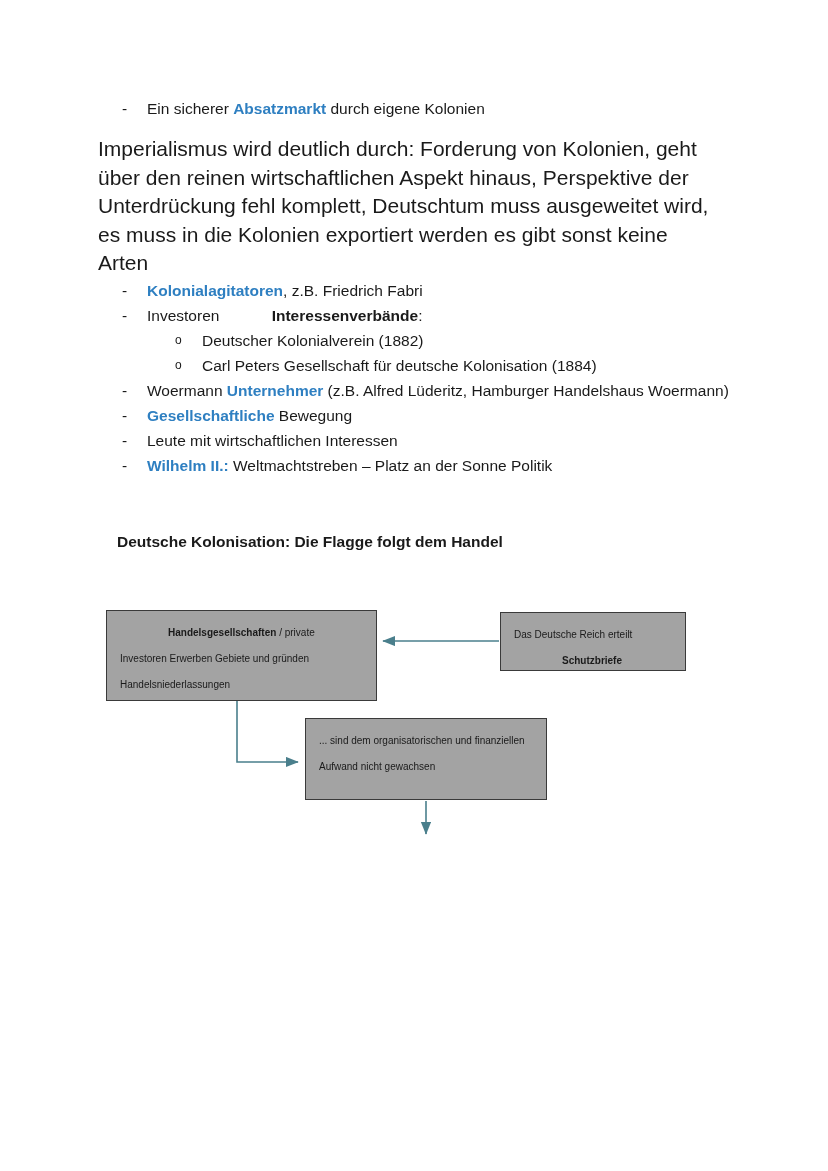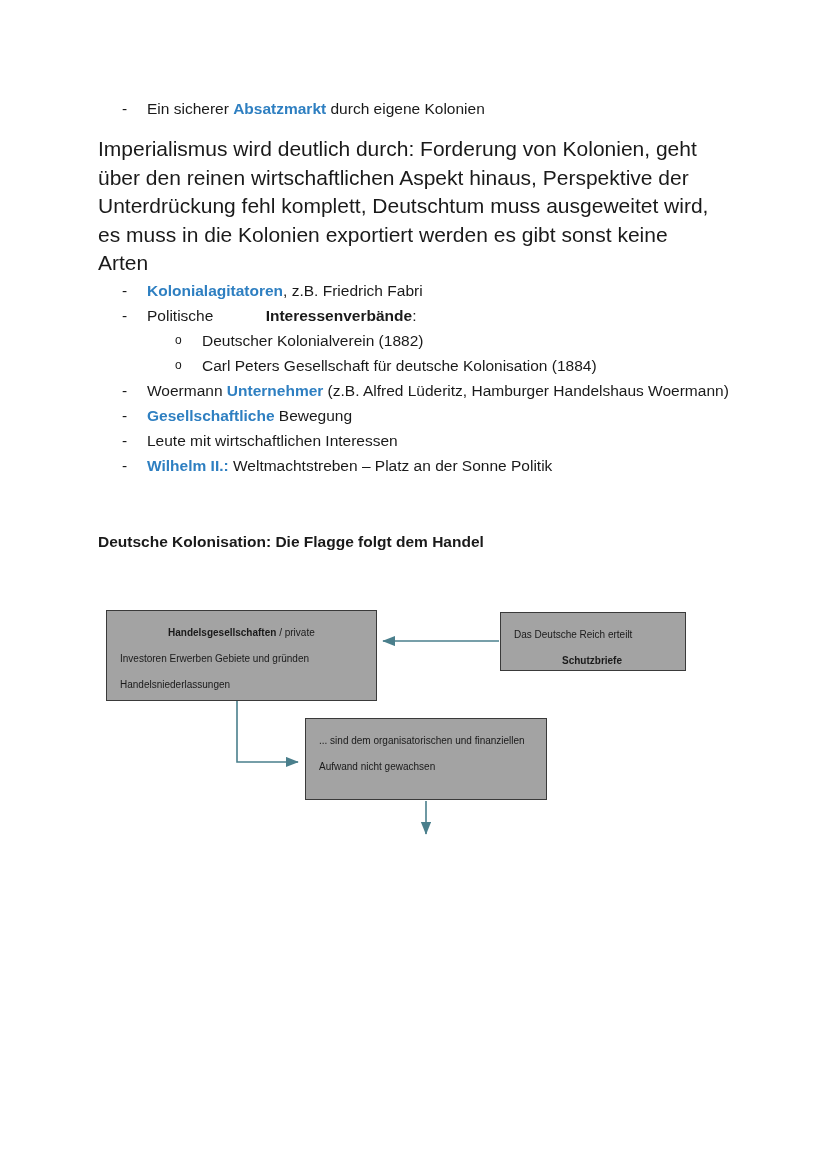--- a/index.html
+++ b/index.html
@@ -67,20 +67,21 @@
     font-weight: bold;
     text-decoration: underline;
     text-underline-offset: 3px;
     margin-top: 58px;
     margin-bottom: 14px;
   }
   .heading-plain {
     font-size: 15.5px;
     font-weight: bold;
     margin-top: 55px;
+    margin-left: 19px;
   }
 
   
   .diagram {
     position: absolute;
     left: 0;
     top: 600px;
     width: 828px;
     height: 330px;
   }
@@ -120,21 +121,21 @@
     <div class="para">Imperialismus wird deutlich durch: Forderung von Kolonien, geht über den reinen wirtschaftlichen Aspekt hinaus, Perspektive der Unterdrückung fehl komplett, Deutschtum muss ausgeweitet wird, es muss in die Kolonien exportiert werden es gibt sonst keine Arten</div>
 
 
     <div class="bullet-row l1">
       <span class="dash">-</span>
       <span class="btext"><span class="blue">Kolonialagitatoren</span><span>, z.B. Friedrich Fabri</span></span>
     </div>
 
     <div class="bullet-row l1">
       <span class="dash">-</span>
-      <span class="btext"><span>Politische </span><span class="bold">Interessenverbände</span><span>:</span></span>
+      <span class="btext"><span>Investoren </span><span class="bold">Interessenverbände</span><span>:</span></span>
     </div>
 
     <div class="bullet-row l2">
       <span class="circ">o</span>
       <span class="btext">Deutscher Kolonialverein (1882)</span>
     </div>
 
     <div class="bullet-row l2">
       <span class="circ">o</span>
       <span class="btext">Carl Peters Gesellschaft für deutsche Kolonisation (1884)</span>

